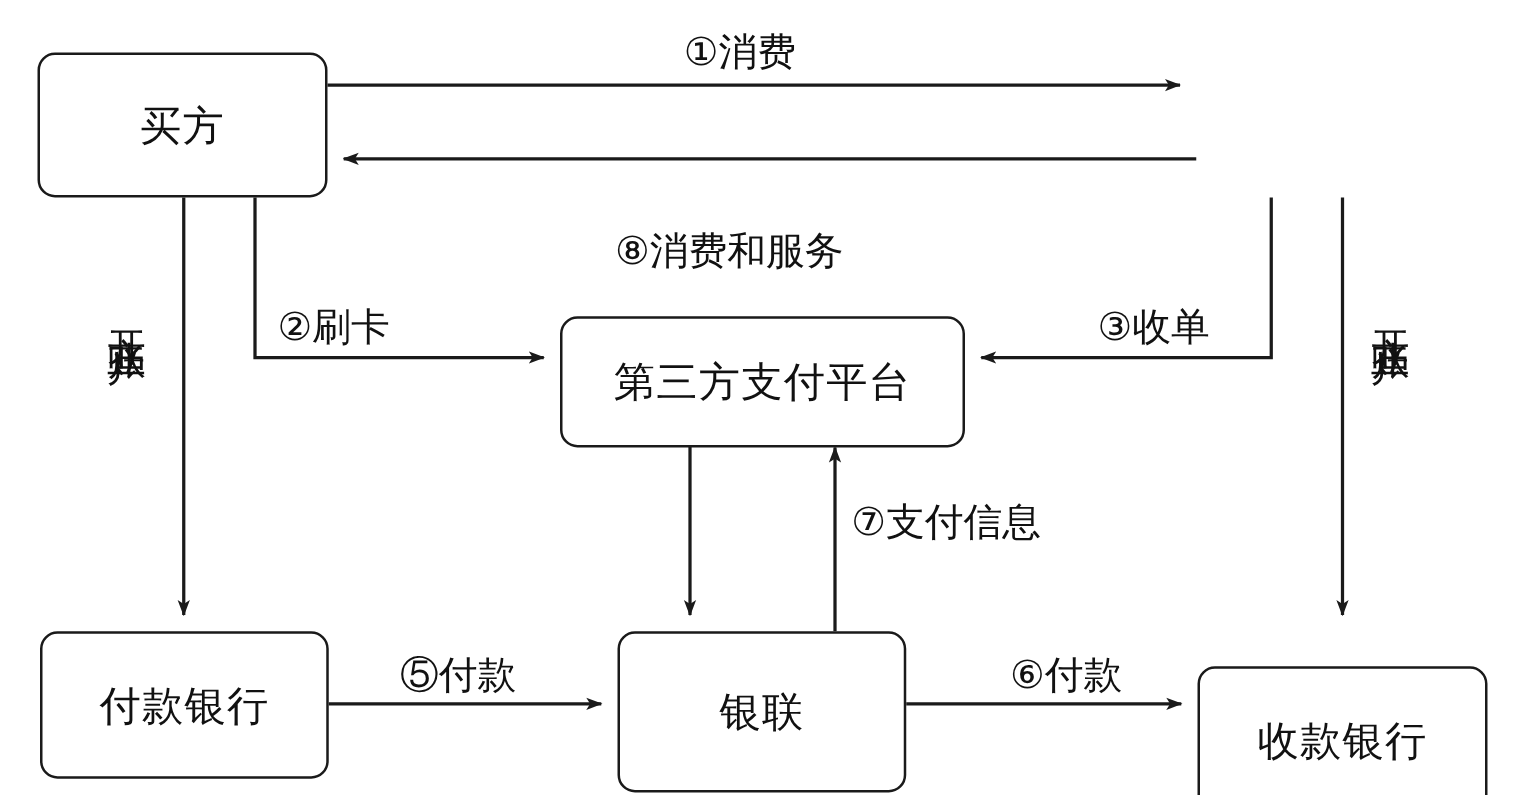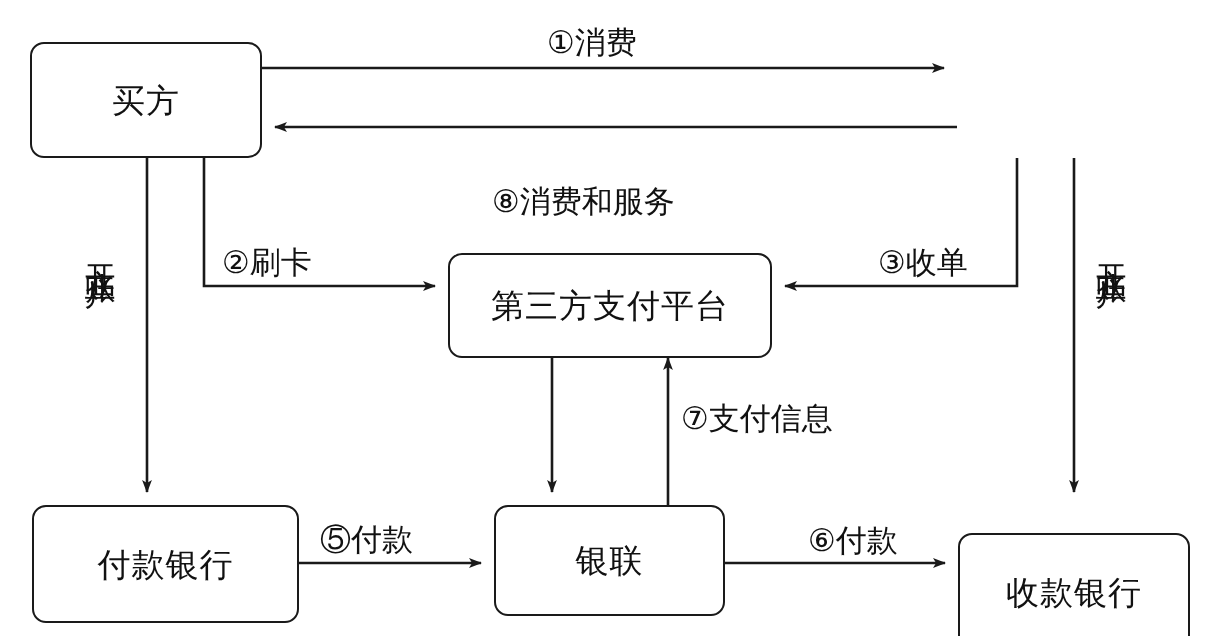--- a/index.html
+++ b/index.html
@@ -109,25 +109,25 @@
 
   <div class="node-box" style="left:30px; top:42px; width:232px; height:116px;">
     <span>买方</span>
   </div>
 
 
   <div class="node-box" style="left:448px; top:226px; width:324px; height:105px;margin-top:27px;">
     <span>第三方支付平台</span>
   </div>
 
-  <div class="node-box" style="left:32px; top:505px; width:267px; height:118px;">
+  <div class="node-box" style="left:32px; top:505px; width:231px; height:118px;">
     <span>付款银行</span>
   </div>
 
-  <div class="node-box" style="left:494px; top:505px; width:231px; height:111px;">
+  <div class="node-box" style="left:494px; top:505px; width:231px; height:129px;">
     <span>银联</span>
   </div>
 
   <div class="node-box" style="left:958px; top:505px; width:232px; height:118px;margin-top:28px;">
     <span>收款银行</span>
   </div>
 
   <div class="edge-label" style="left:547px; top:26px;">①消费</div>
 
   <div class="edge-label" style="left:222px; top:246px;">②刷卡</div>

